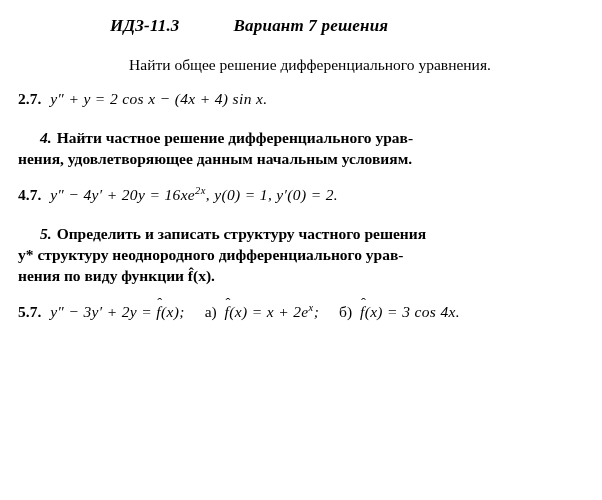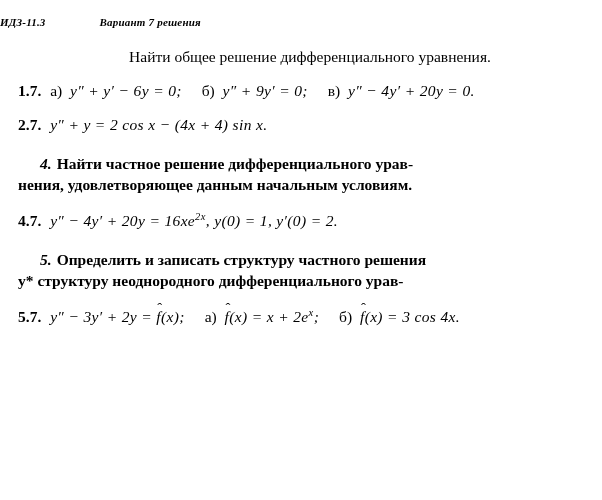--- a/index.html
+++ b/index.html
@@ -16,24 +16,25 @@
   }
   .page {
     position: relative;
     width: 602px;
     height: 500px;
     padding: 0;
     box-sizing: border-box;
   }
   .header {
     margin: 16px 0 0 0;
+    padding-left: 110px;
     font-family: "Liberation Serif", serif;
     font-weight: bold;
     font-style: italic;
-    font-size: 11px;
+    font-size: 17px;
     letter-spacing: 0.2px;
   }
   .header .code {
     margin-right: 54px;
   }
   .task-intro {
     margin: 20px 0 0 18px;
     font-size: 15.5px;
     text-align: center;
   }
@@ -97,49 +98,41 @@
 <body>
 
 <div class="page">
 
   <div class="header">
     <span class="code">ИДЗ-11.3</span><span>Вариант 7 решения</span>
   </div>
 
   <div class="task-intro">Найти общее решение дифференциального уравнения.</div>
 
-  <div class="item">
-    <span class="num">1.7.</span>
-    <span class="sub">а)</span>
-    <span class="mathi spaced">y″ + y′ − 6y = 0;</span><span class="gap-md"></span>
-    <span class="sub">б)</span>
-    <span class="mathi spaced">y″ + 9y′ = 0;</span><span class="gap-md"></span>
-    <span class="sub">в)</span>
-    <span class="mathi spaced">y″ − 4y′ + 20y = 0.</span>
-  </div>
 
   <div class="item">
     <span class="num">2.7.</span>
     <span class="mathi spaced">y″ + y = 2 cos x − (4x + 4) sin x.</span>
   </div>
 
 
   <div class="block">
     <span class="indent"></span><span class="bnum">4.</span><span>Найти частное решение дифференциального урав-</span><br>
     <span>нения, удовлетворяющее данным начальным условиям.</span>
   </div>
 
   <div class="item">
     <span class="num">4.7.</span>
     <span class="mathi spaced">y″ − 4y′ + 20y = 16xe<sup>2x</sup>, y(0) = 1, y′(0) = 2.</span>
   </div>
 
   <div class="block">
     <span class="indent"></span><span class="bnum">5.</span><span>Определить и записать структуру частного решения</span><br>
     <span>y* структуру неоднородного дифференциального урав-</span><br>
+    <span>нения по виду функции f̂(x).</span>
   </div>
 
   <div class="item">
     <span class="num">5.7.</span>
     <span class="mathi spaced">y″ − 3y′ + 2y = <span class="hatf">f</span>(x);</span><span class="gap-md"></span>
     <span class="sub">а)</span>
     <span class="mathi spaced"><span class="hatf">f</span>(x) = x + 2e<sup>x</sup>;</span><span class="gap-md"></span>
     <span class="sub">б)</span>
     <span class="mathi spaced"><span class="hatf">f</span>(x) = 3 cos 4x.</span>
   </div>

